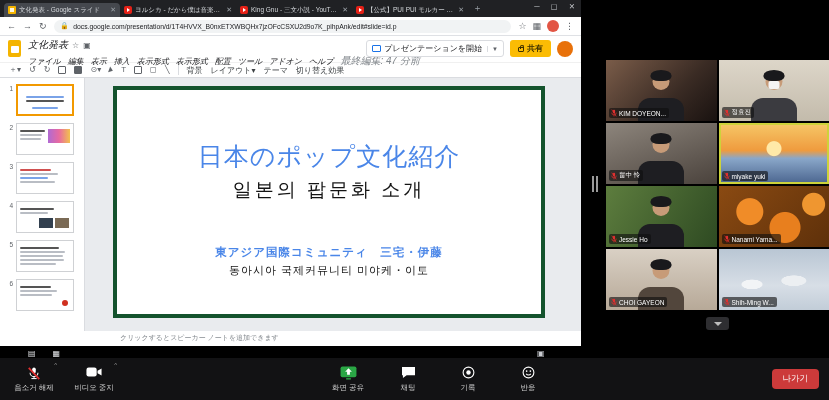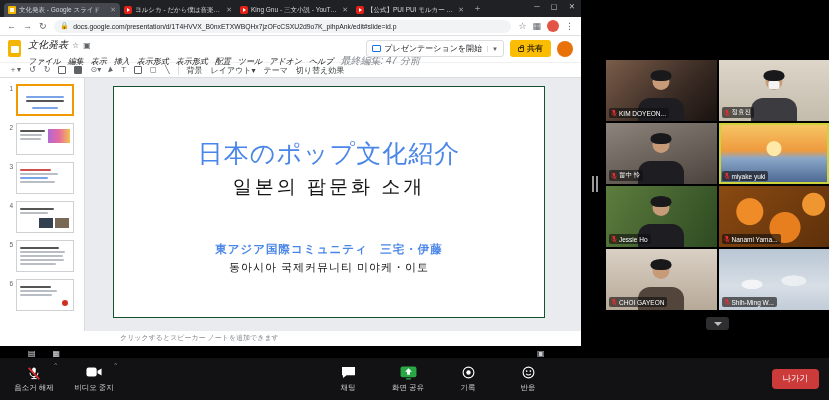--- a/index.html
+++ b/index.html
@@ -76,21 +76,21 @@
   .tb-bar.dark{background:#555;}
   .tb-bar.red{background:#d05050;}
   .tb-img{position:absolute;right:3px;top:5px;width:22px;height:14px;
           background:linear-gradient(90deg,#b06ad4,#e86aa0,#f2c14e);}
   .tb-img2{position:absolute;right:4px;bottom:4px;width:14px;height:10px;background:#7a6a55;}
   .tb-img3{position:absolute;right:20px;bottom:4px;width:14px;height:10px;background:#32404f;}
   .tb-dot{position:absolute;right:5px;bottom:4px;width:6px;height:6px;border-radius:50%;background:#d03020;}
 
   .canvas{flex:1;position:relative;}
   .slide{position:absolute;left:28px;top:8px;width:432px;height:232px;background:#fff;
-         border:1px solid #14532d;display:flex;flex-direction:column;align-items:center;}
+         border:4px solid #14532d;display:flex;flex-direction:column;align-items:center;}
   .slide-title-ja{margin-top:50px;font-size:25px;color:#4a86e8;letter-spacing:1px;}
   .slide-title-ko{font-size:19px;color:#141414;margin-top:4px;letter-spacing:3px;}
   .slide-sub-ja{margin-top:42px;font-size:11.5px;color:#4a86e8;font-weight:bold;letter-spacing:1px;}
   .slide-sub-ko{font-size:11px;color:#141414;margin-top:3px;letter-spacing:1px;}
 
   .notes-row{height:14px;background:#fff;display:flex;align-items:center;padding-left:120px;
              font-size:7px;color:#80868b;}
 
   .view-icons{position:absolute;left:28px;top:349px;display:flex;gap:17px;color:#e8eaed;font-size:8px;}
   .fit-icon{position:absolute;left:537px;top:349px;color:#c9ccd1;font-size:8px;}
@@ -497,35 +497,35 @@
             </svg>
         </span>
         <span>비디오 중지</span>
         <span class="zcaret">^</span>
       </div>
     </div>
 
     <div class="zcenter">
       <div class="zitem">
         <span class="zicon">
-          <svg width="15" height="13" viewBox="0 0 16 14">
-              <path d="M1 1h14v9H6l-4 3v-3H1z" fill="#fff"></path>
-            </svg>
-        </span>
-        <span>채팅</span>
-      </div>
-      <div class="zitem">
-        <span class="zicon">
           <svg width="17" height="14" viewBox="0 0 18 15">
               <rect x="0.5" y="0.5" width="17" height="11.5" rx="2" fill="#2aa745"></rect>
               <path d="M9 2.5l3.6 3.6h-2.1V9.5H7.5V6.1H5.4z" fill="#fff"></path>
               <rect x="6.5" y="13" width="5" height="1.5" fill="#2aa745"></rect>
             </svg>
         </span>
         <span>화면 공유</span>
+      </div>
+      <div class="zitem">
+        <span class="zicon">
+          <svg width="15" height="13" viewBox="0 0 16 14">
+              <path d="M1 1h14v9H6l-4 3v-3H1z" fill="#fff"></path>
+            </svg>
+        </span>
+        <span>채팅</span>
       </div>
       <div class="zitem">
         <span class="zicon">
           <svg width="13" height="13" viewBox="0 0 14 14">
               <circle cx="7" cy="7" r="5.8" stroke="#fff" stroke-width="1.2" fill="none"></circle>
               <circle cx="7" cy="7" r="2.4" fill="#fff"></circle>
             </svg>
         </span>
         <span>기록</span>
       </div>

